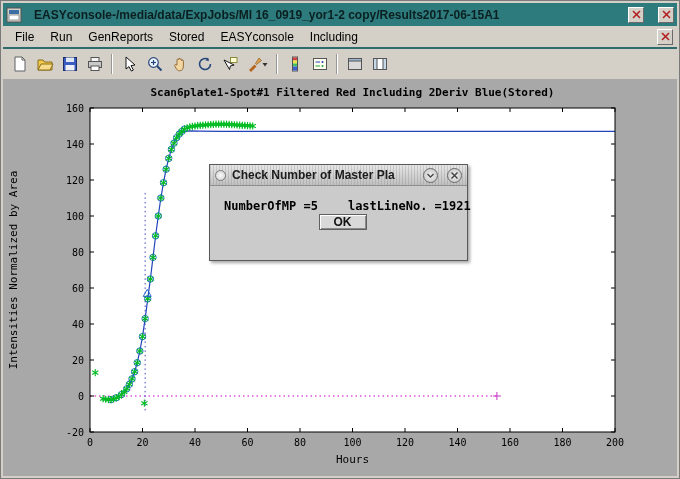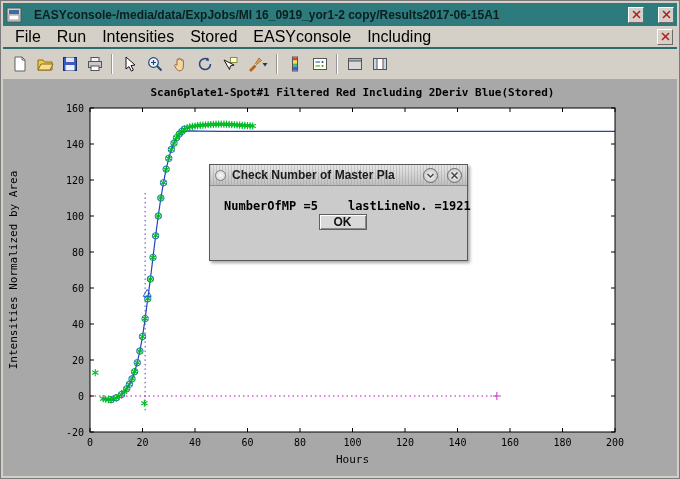--- a/index.html
+++ b/index.html
@@ -6,21 +6,21 @@
   html,body { width:680px; height:479px; overflow:hidden; font-family:"Liberation Sans",sans-serif; background:#d4d0c8; }
   .window { width:680px; height:479px; border:1px solid #7a7a7a; padding:2px; background:#d4d0c8; }
 
   .titlebar { height:23px; background:#2e7b7d; display:flex; align-items:center; padding:0 3px; gap:12px; }
   .title-icon { width:16px; height:16px; flex:0 0 auto; display:flex; }
   .title-text { flex:1; font-weight:bold; font-size:12px; color:#0a1f20; white-space:nowrap; overflow:hidden; }
   .win-btn { width:16px; height:16px; background:#d4d0c8; border:1px solid; border-color:#ffffff #6a6a6a #6a6a6a #ffffff;
              display:flex; align-items:center; justify-content:center; margin-left:2px; padding:0; cursor:default; }
 
   .menubar { height:23px; display:flex; align-items:center; padding:0 4px; border-bottom:2px solid #2e6b6d; background:#d4d0c8; }
-  .menu-item { font-size:16px; color:#000; padding:3px 8px; white-space:nowrap; }
+  .menu-item { font-size:12px; color:#000; padding:3px 8px; white-space:nowrap; }
   .menubar .spacer { flex:1; }
 
   .toolbar { height:30px; display:flex; align-items:center; padding:2px 4px; background:#d4d0c8; }
   .tool { width:25px; height:25px; background:transparent; border:1px solid transparent; display:flex; align-items:center; justify-content:center; padding:0; }
   .sep { width:2px; height:20px; border-left:1px solid #979797; border-right:1px solid #ffffff; margin:0 4px; }
 
   .figure { position:relative; width:674px; height:397px; background:#a8a8a8; }
   svg text { font-family:"DejaVu Sans Mono","Liberation Mono",monospace; }
 
   .dialog { position:absolute; left:206px; top:85px; width:259px; height:97px; background:#cbcbcb;
@@ -63,21 +63,21 @@
       <svg width="9" height="9" viewBox="0 0 9 9">
           <line x1="1" y1="1" x2="8" y2="8" stroke="#b22222" stroke-width="1.6"></line>
           <line x1="8" y1="1" x2="1" y2="8" stroke="#b22222" stroke-width="1.6"></line>
         </svg>
     </button>
   </div>
 
   <div class="menubar">
     <span class="menu-item">File</span>
     <span class="menu-item">Run</span>
-    <span class="menu-item">Intensities</span>
+    <span class="menu-item">GenReports</span>
     <span class="menu-item">Stored</span>
     <span class="menu-item">EASYconsole</span>
     <span class="menu-item">Including</span>
     <span class="spacer"></span>
     <button class="win-btn">
       <svg width="9" height="9" viewBox="0 0 9 9">
           <line x1="1" y1="1" x2="8" y2="8" stroke="#b22222" stroke-width="1.6"></line>
           <line x1="8" y1="1" x2="1" y2="8" stroke="#b22222" stroke-width="1.6"></line>
         </svg>
     </button>

